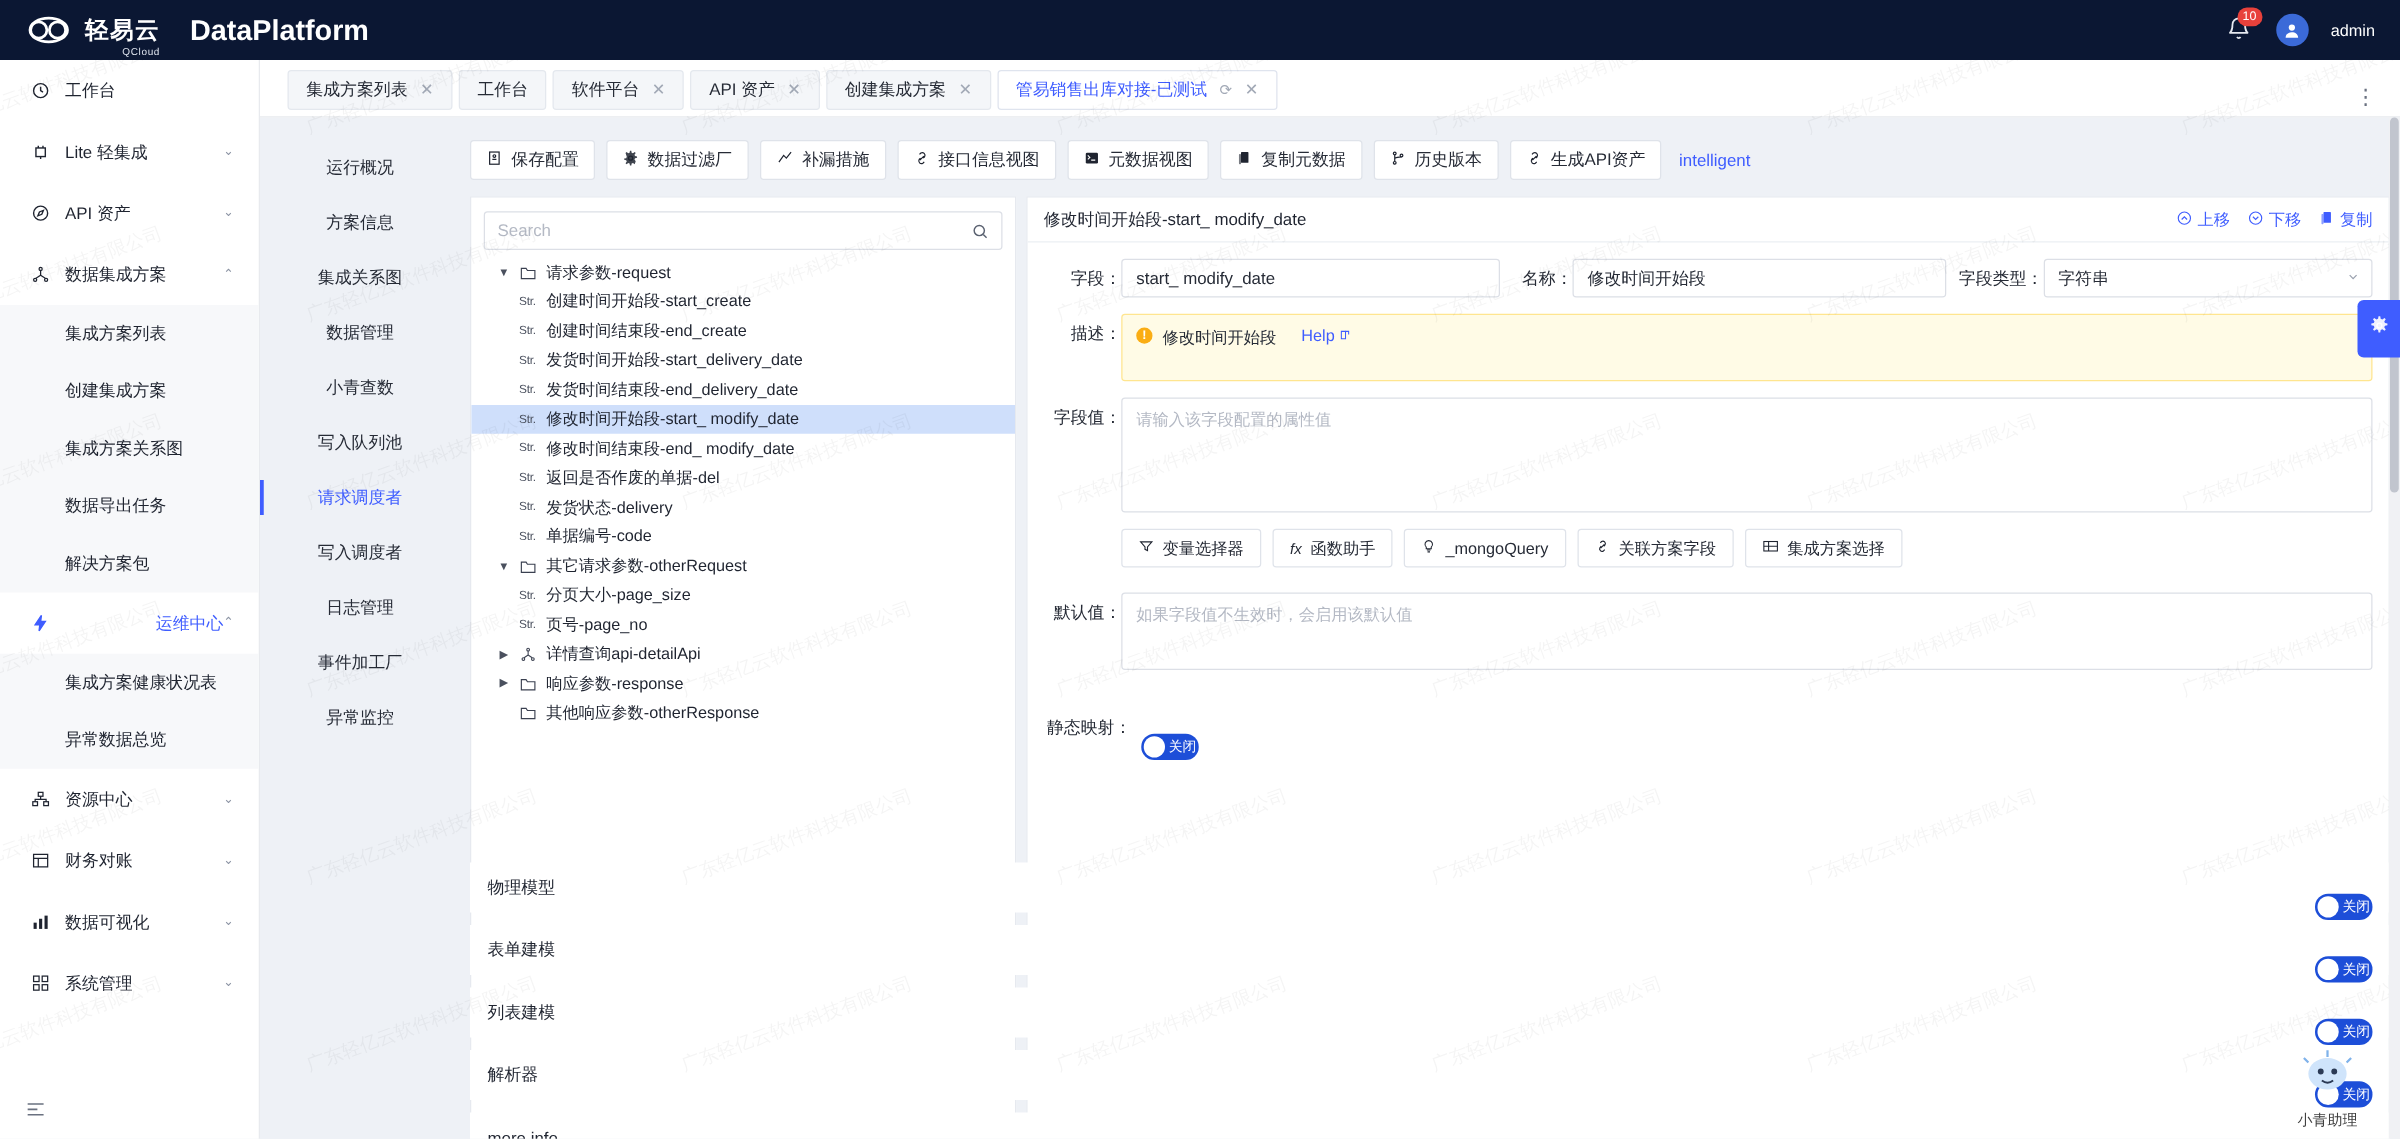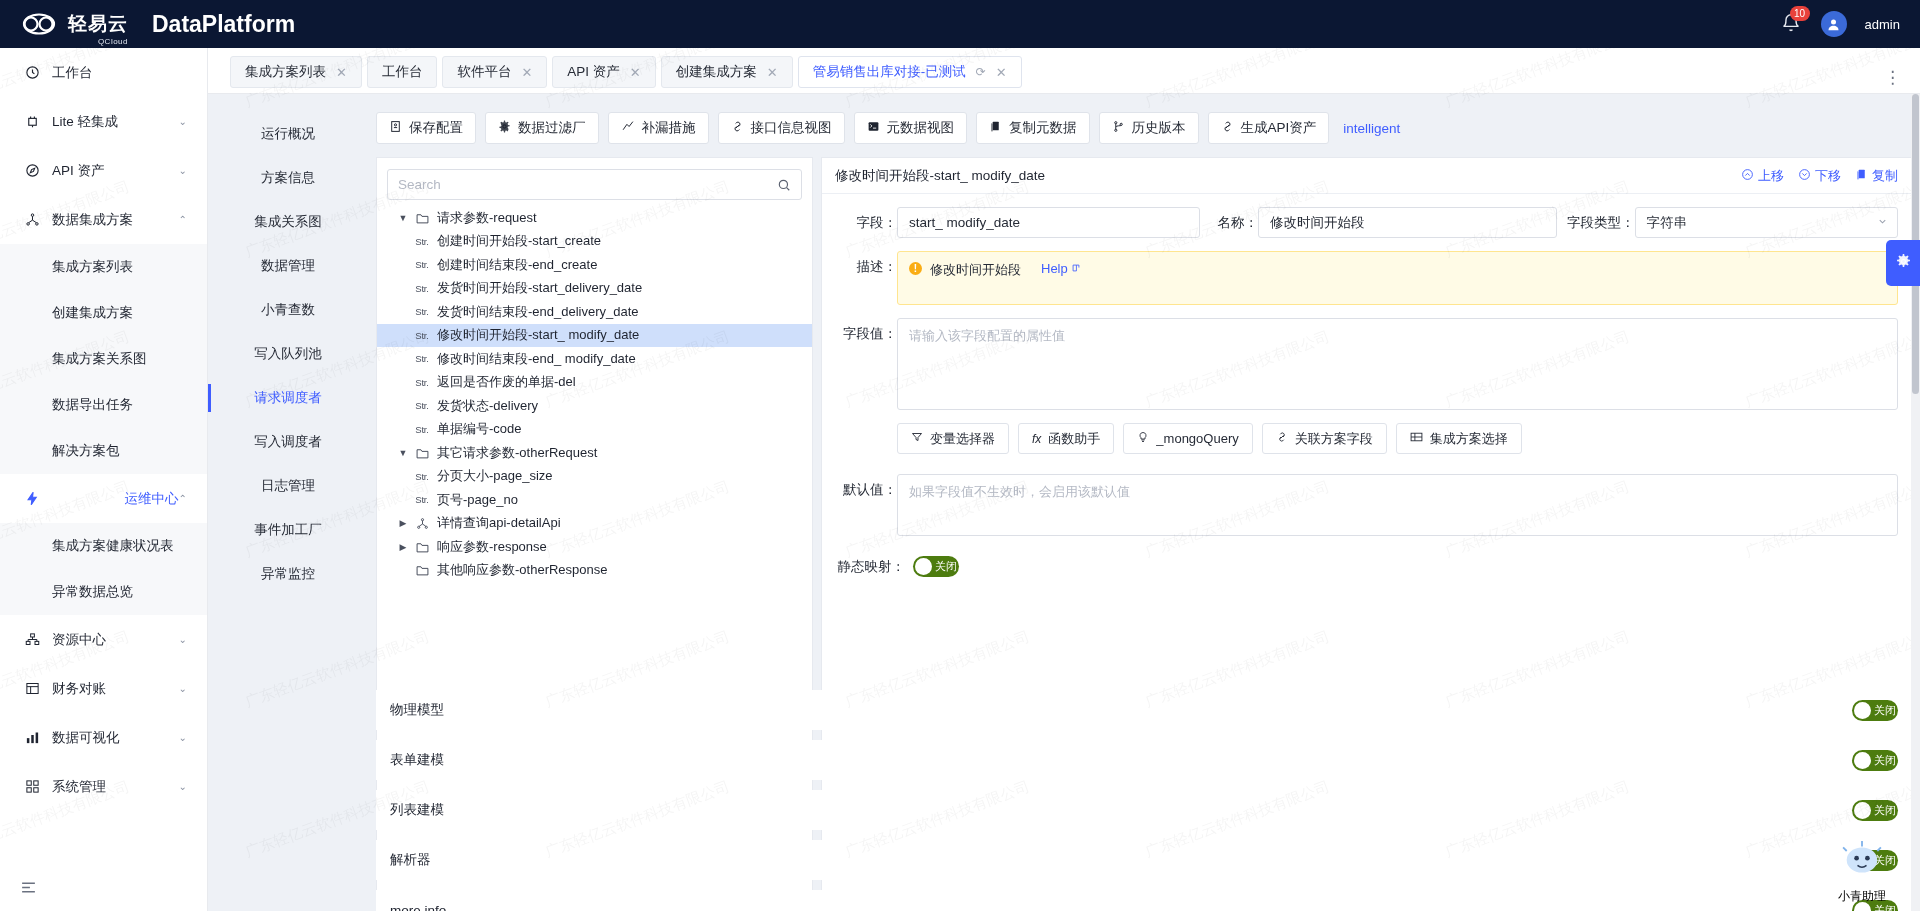--- a/index.html
+++ b/index.html
@@ -159,40 +159,40 @@
     padding: 8px 11px; font-size: 13px; color: #b4b9c4;
   }
   .helper-row { display: flex; gap: 9px; margin: 10px 0 0 62px; }
   .helper-btn {
     height: 31px; padding: 0 13px; display: flex; align-items: center; gap: 7px;
     border: 1px solid #dfe3ea; border-radius: 3px; background: #fff;
     font-size: 13px; color: #262b36; cursor: pointer; white-space: nowrap;
   }
   .switch-row { display: flex; align-items: center; margin: 20px 0 14px 0; }
   .switch {
-    width: 46px; height: 21px; border-radius: 11px; background: #4d7c0f; position: relative;
-    display: flex; align-items: center; cursor: pointer;
+    width: 46px; height: 21px; border-radius: 11px; background: #1d4ed8; position: relative;
+    display: flex; align-items: center; cursor: pointer; margin-top: 31px;
   }
   .switch .knob { width: 17px; height: 17px; border-radius: 50%; background: #fff; margin-left: 2px; }
   .switch .stext { font-size: 11px; color: #fff; margin-left: 3px; }
 
   .sec-card {
     background: #fff; height: 40px; display: flex; align-items: center;
     padding: 0 14px; margin-bottom: 10px; font-size: 13.5px; color: #1f2430;
   }
   .sec-card .switch { margin-left: auto; }
 
   
   #gear-tab {
     position: absolute; right: 0; top: 240px; width: 34px; height: 46px;
     background: #3f5dff; border-radius: 5px 0 0 5px; display: flex;
     align-items: center; justify-content: center; cursor: pointer; z-index: 50;
   }
   #assistant { position: absolute; right: 10px; bottom: 6px; width: 96px; text-align: center; z-index: 50; }
-  .assistant-label { font-size: 12px; color: #000000; margin-top: 2px; }
+  .assistant-label { font-size: 12px; color: #404040; margin-top: 2px; }
   #scroll-v {
     position: absolute; right: 0; top: 94px; width: 9px; height: 817px; background: #f0f1f4; z-index: 45;
   }
   #scroll-v .thumb { position: absolute; top: 0; left: 1px; width: 7px; height: 300px;
                      background: #c1c5ce; border-radius: 4px; }
   
   .wm {
     position: absolute; color: rgba(0,0,0,0.045); font-size: 15px; transform: rotate(-20deg);
     pointer-events: none; white-space: nowrap; z-index: 35; font-family: "Liberation Sans", sans-serif;
   }

